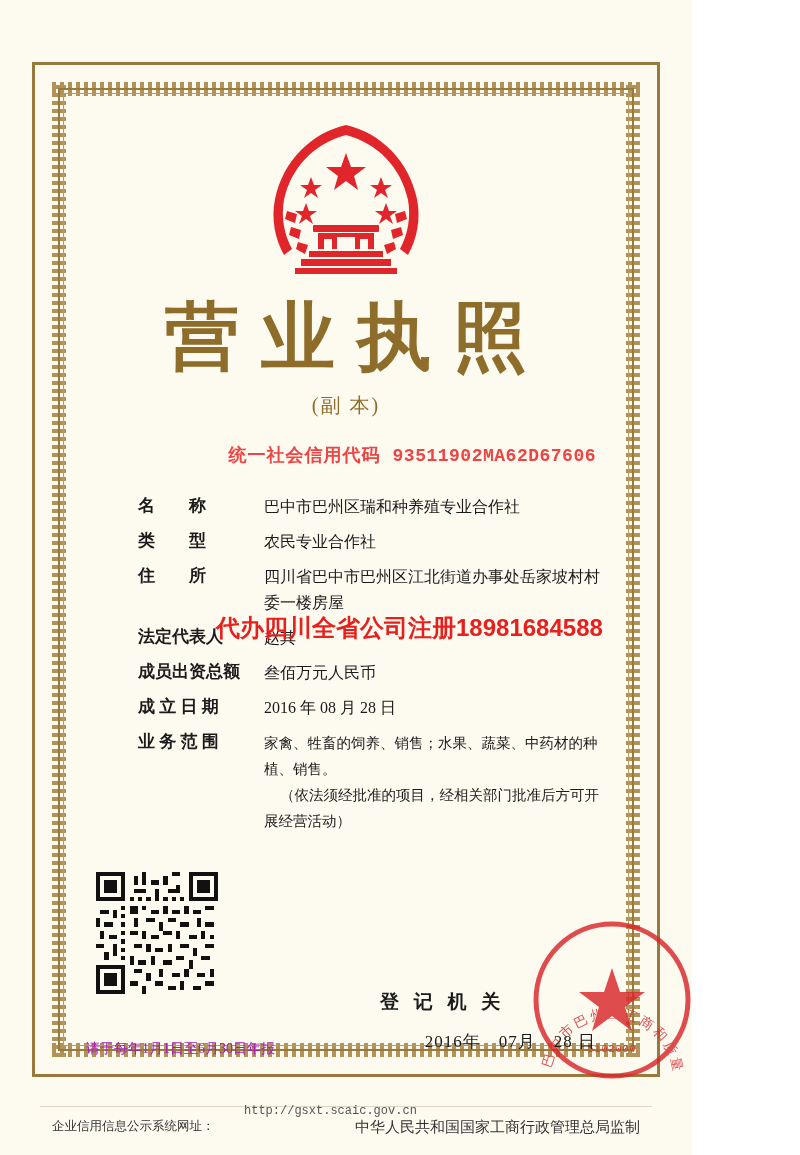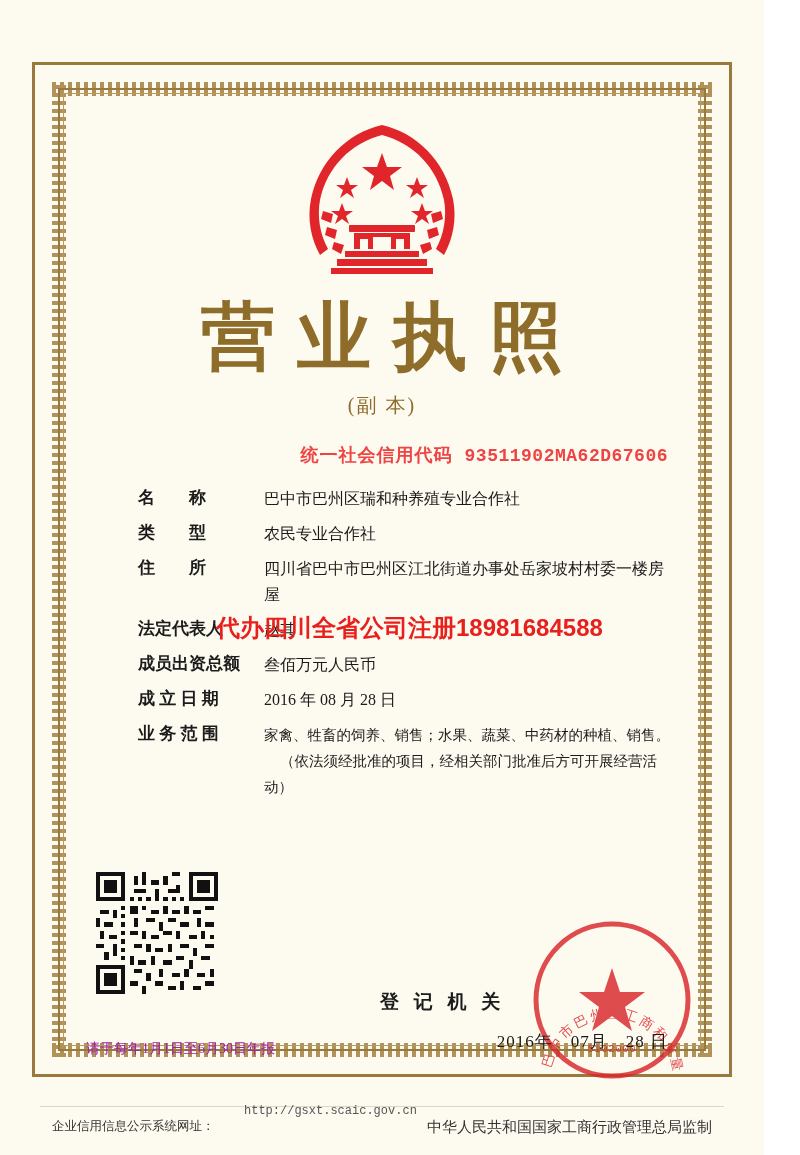--- a/index.html
+++ b/index.html
@@ -9,21 +9,21 @@
   }
   body {
     width: 800px;
     height: 1155px;
     font-family: "Liberation Sans", sans-serif;
     overflow: hidden;
   }
 
   .license {
     position: relative;
-    width: 764px;
+    width: 692px;
     height: 1155px;
     background: #fdfaf0;
     box-sizing: border-box;
   }
 
   
   .frame-outer {
     position: absolute;
     left: 32px;
     top: 62px;
@@ -130,20 +130,21 @@
     position: absolute;
     left: 138px;
     right: 90px;
     top: 486px;
   }
   .field {
     display: flex;
     align-items: flex-start;
     margin-bottom: 9px;
     min-height: 26px;
+    margin-top: 8px;
   }
   .field .label {
     width: 126px;
     flex: 0 0 126px;
     font-size: 17px;
     font-weight: bold;
     color: #1b1b1b;
     font-family: "Liberation Serif", serif;
     white-space: nowrap;
   }

